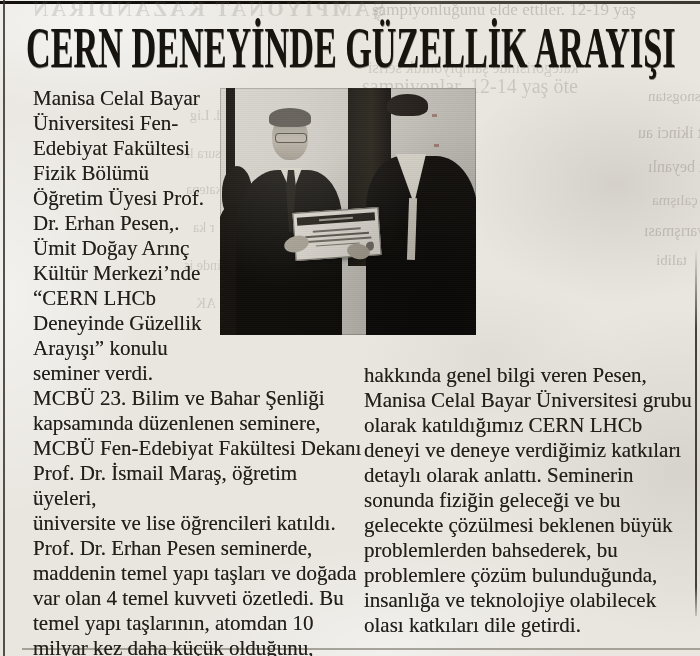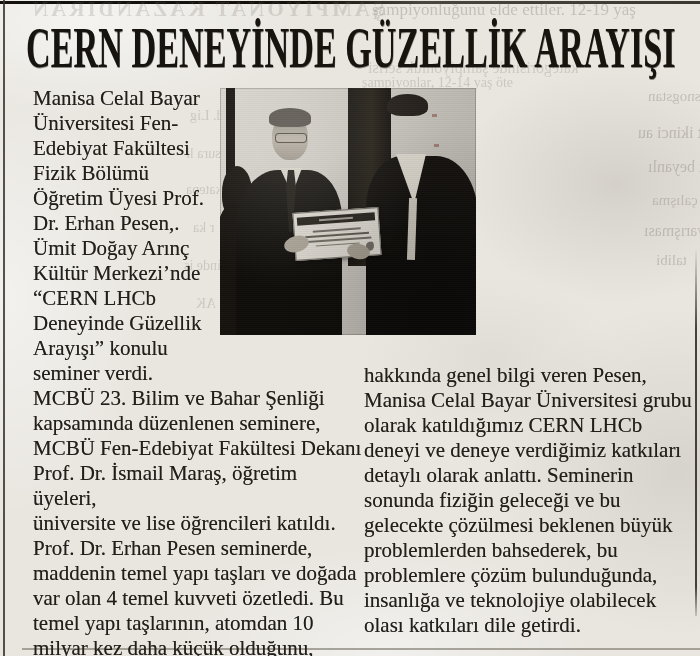--- a/index.html
+++ b/index.html
@@ -109,21 +109,21 @@
 
   <div class="rule rule-top"></div>
   <div class="rule rule-left"></div>
   <div class="rule rule-right"></div>
   <div class="rule rule-bottom"></div>
 
   <div id="bleed-layer">
       <div class="bleed" style="left: 30px; top: -3px; font-size: 21px; opacity: 0.2; font-weight: bold; letter-spacing: 3px; transform: scaleX(-1);">ŞAMPİYONAT KAZANDIRAN</div>
       <div class="bleed" style="left: 372px; top: 0px; font-size: 17px; opacity: 0.3;">şampiyonluğunu elde ettiler. 12-19 yaş</div>
       <div class="bleed" style="left: 368px; top: 59px; font-size: 16px; opacity: 0.22; transform: scaleX(-1);">kategorisinde şampiyonluk serisi</div>
-      <div class="bleed" style="left: 362px; top: 75px; font-size: 14px; opacity: 0.25; text-align: right;">şampiyonlar, 12-14 yaş öte</div>
+      <div class="bleed" style="left: 362px; top: 75px; font-size: 20px; opacity: 0.25; text-align: right;">şampiyonlar, 12-14 yaş öte</div>
       <div class="bleed" style="left: 648px; top: 88px; font-size: 15px; opacity: 0.3; transform: scaleX(-1);">snogstan</div>
       <div class="bleed" style="left: 638px; top: 124px; font-size: 16px; opacity: 0.32; transform: scaleX(-1);">Sait ikinci au</div>
       <div class="bleed" style="left: 648px; top: 158px; font-size: 16px; opacity: 0.3; transform: scaleX(-1);">k beyanlı</div>
       <div class="bleed" style="left: 652px; top: 192px; font-size: 15px; opacity: 0.28; transform: scaleX(-1);">çalışma</div>
       <div class="bleed" style="left: 644px; top: 222px; font-size: 16px; opacity: 0.3; transform: scaleX(-1);">yarışması</div>
       <div class="bleed" style="left: 656px; top: 252px; font-size: 15px; opacity: 0.3; transform: scaleX(-1);">talibi</div>
       <div class="bleed" style="left: 190px; top: 108px; font-size: 14px; opacity: 0.25; transform: scaleX(-1);">d. Lig</div>
       <div class="bleed" style="left: 186px; top: 146px; font-size: 14px; opacity: 0.24; transform: scaleX(-1);">sura li</div>
       <div class="bleed" style="left: 186px; top: 182px; font-size: 14px; opacity: 0.24; transform: scaleX(-1);">katepa</div>
       <div class="bleed" style="left: 193px; top: 220px; font-size: 14px; opacity: 0.24; transform: scaleX(-1);">r ka</div>

